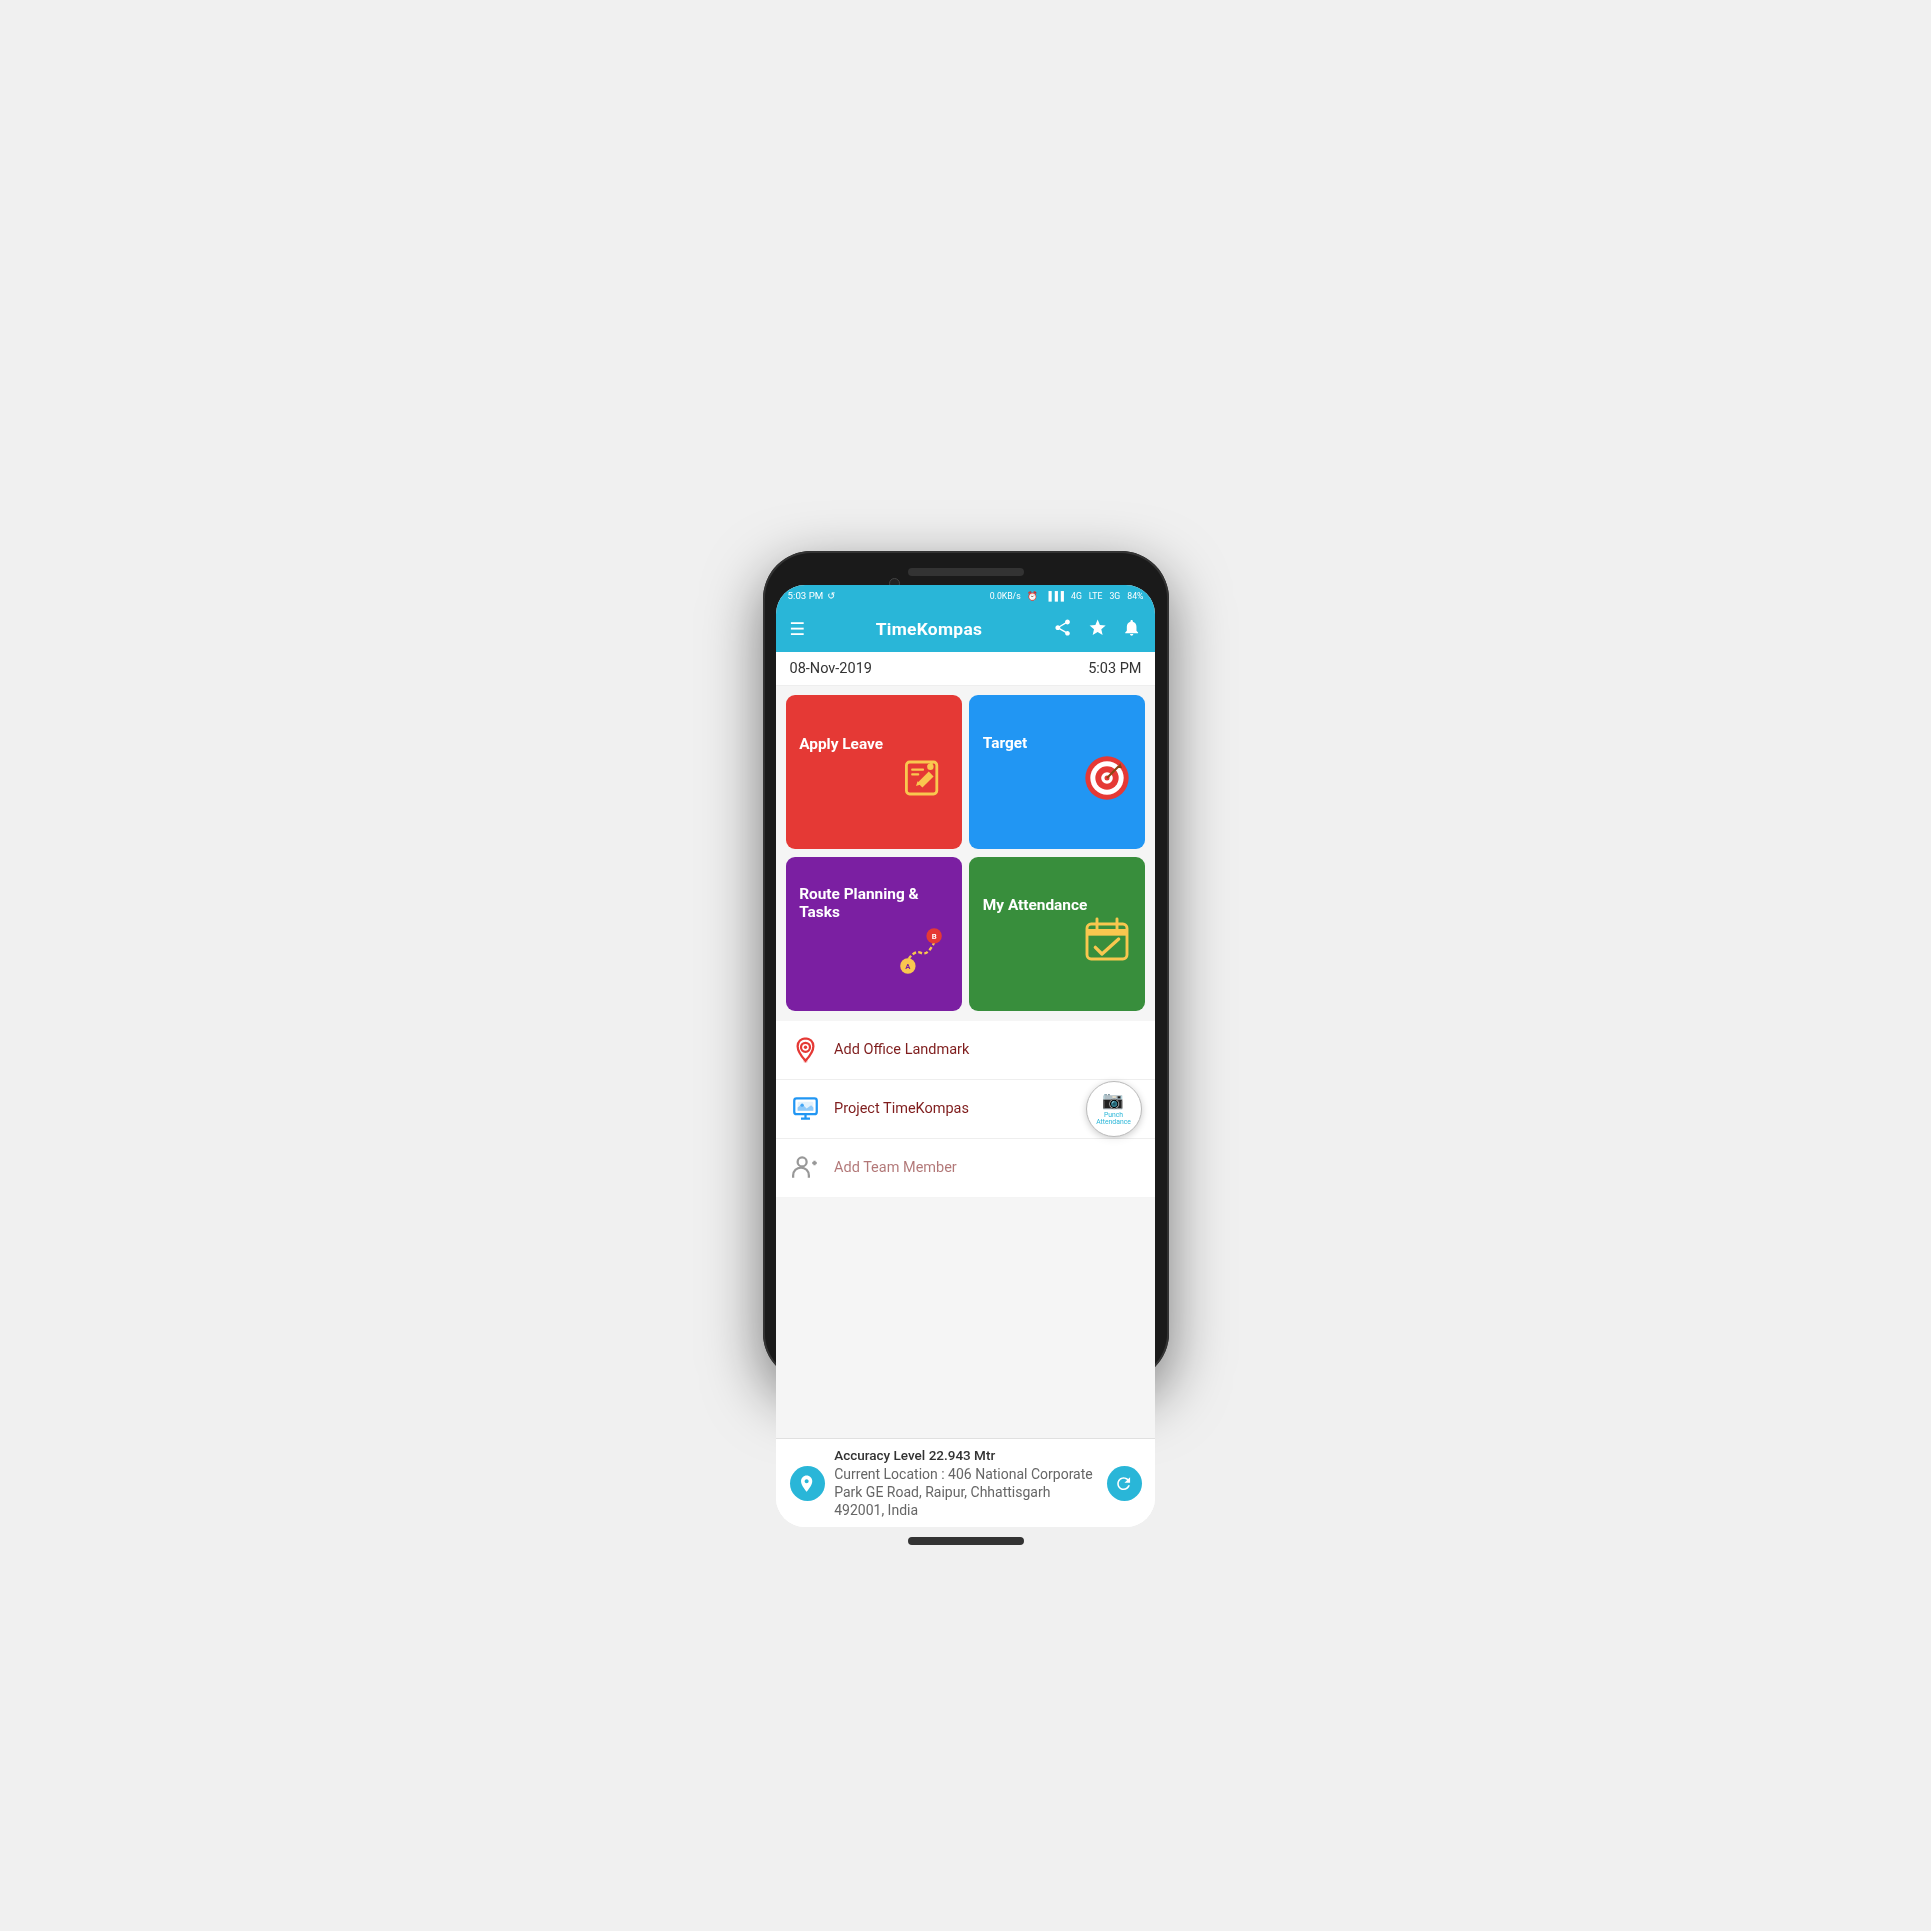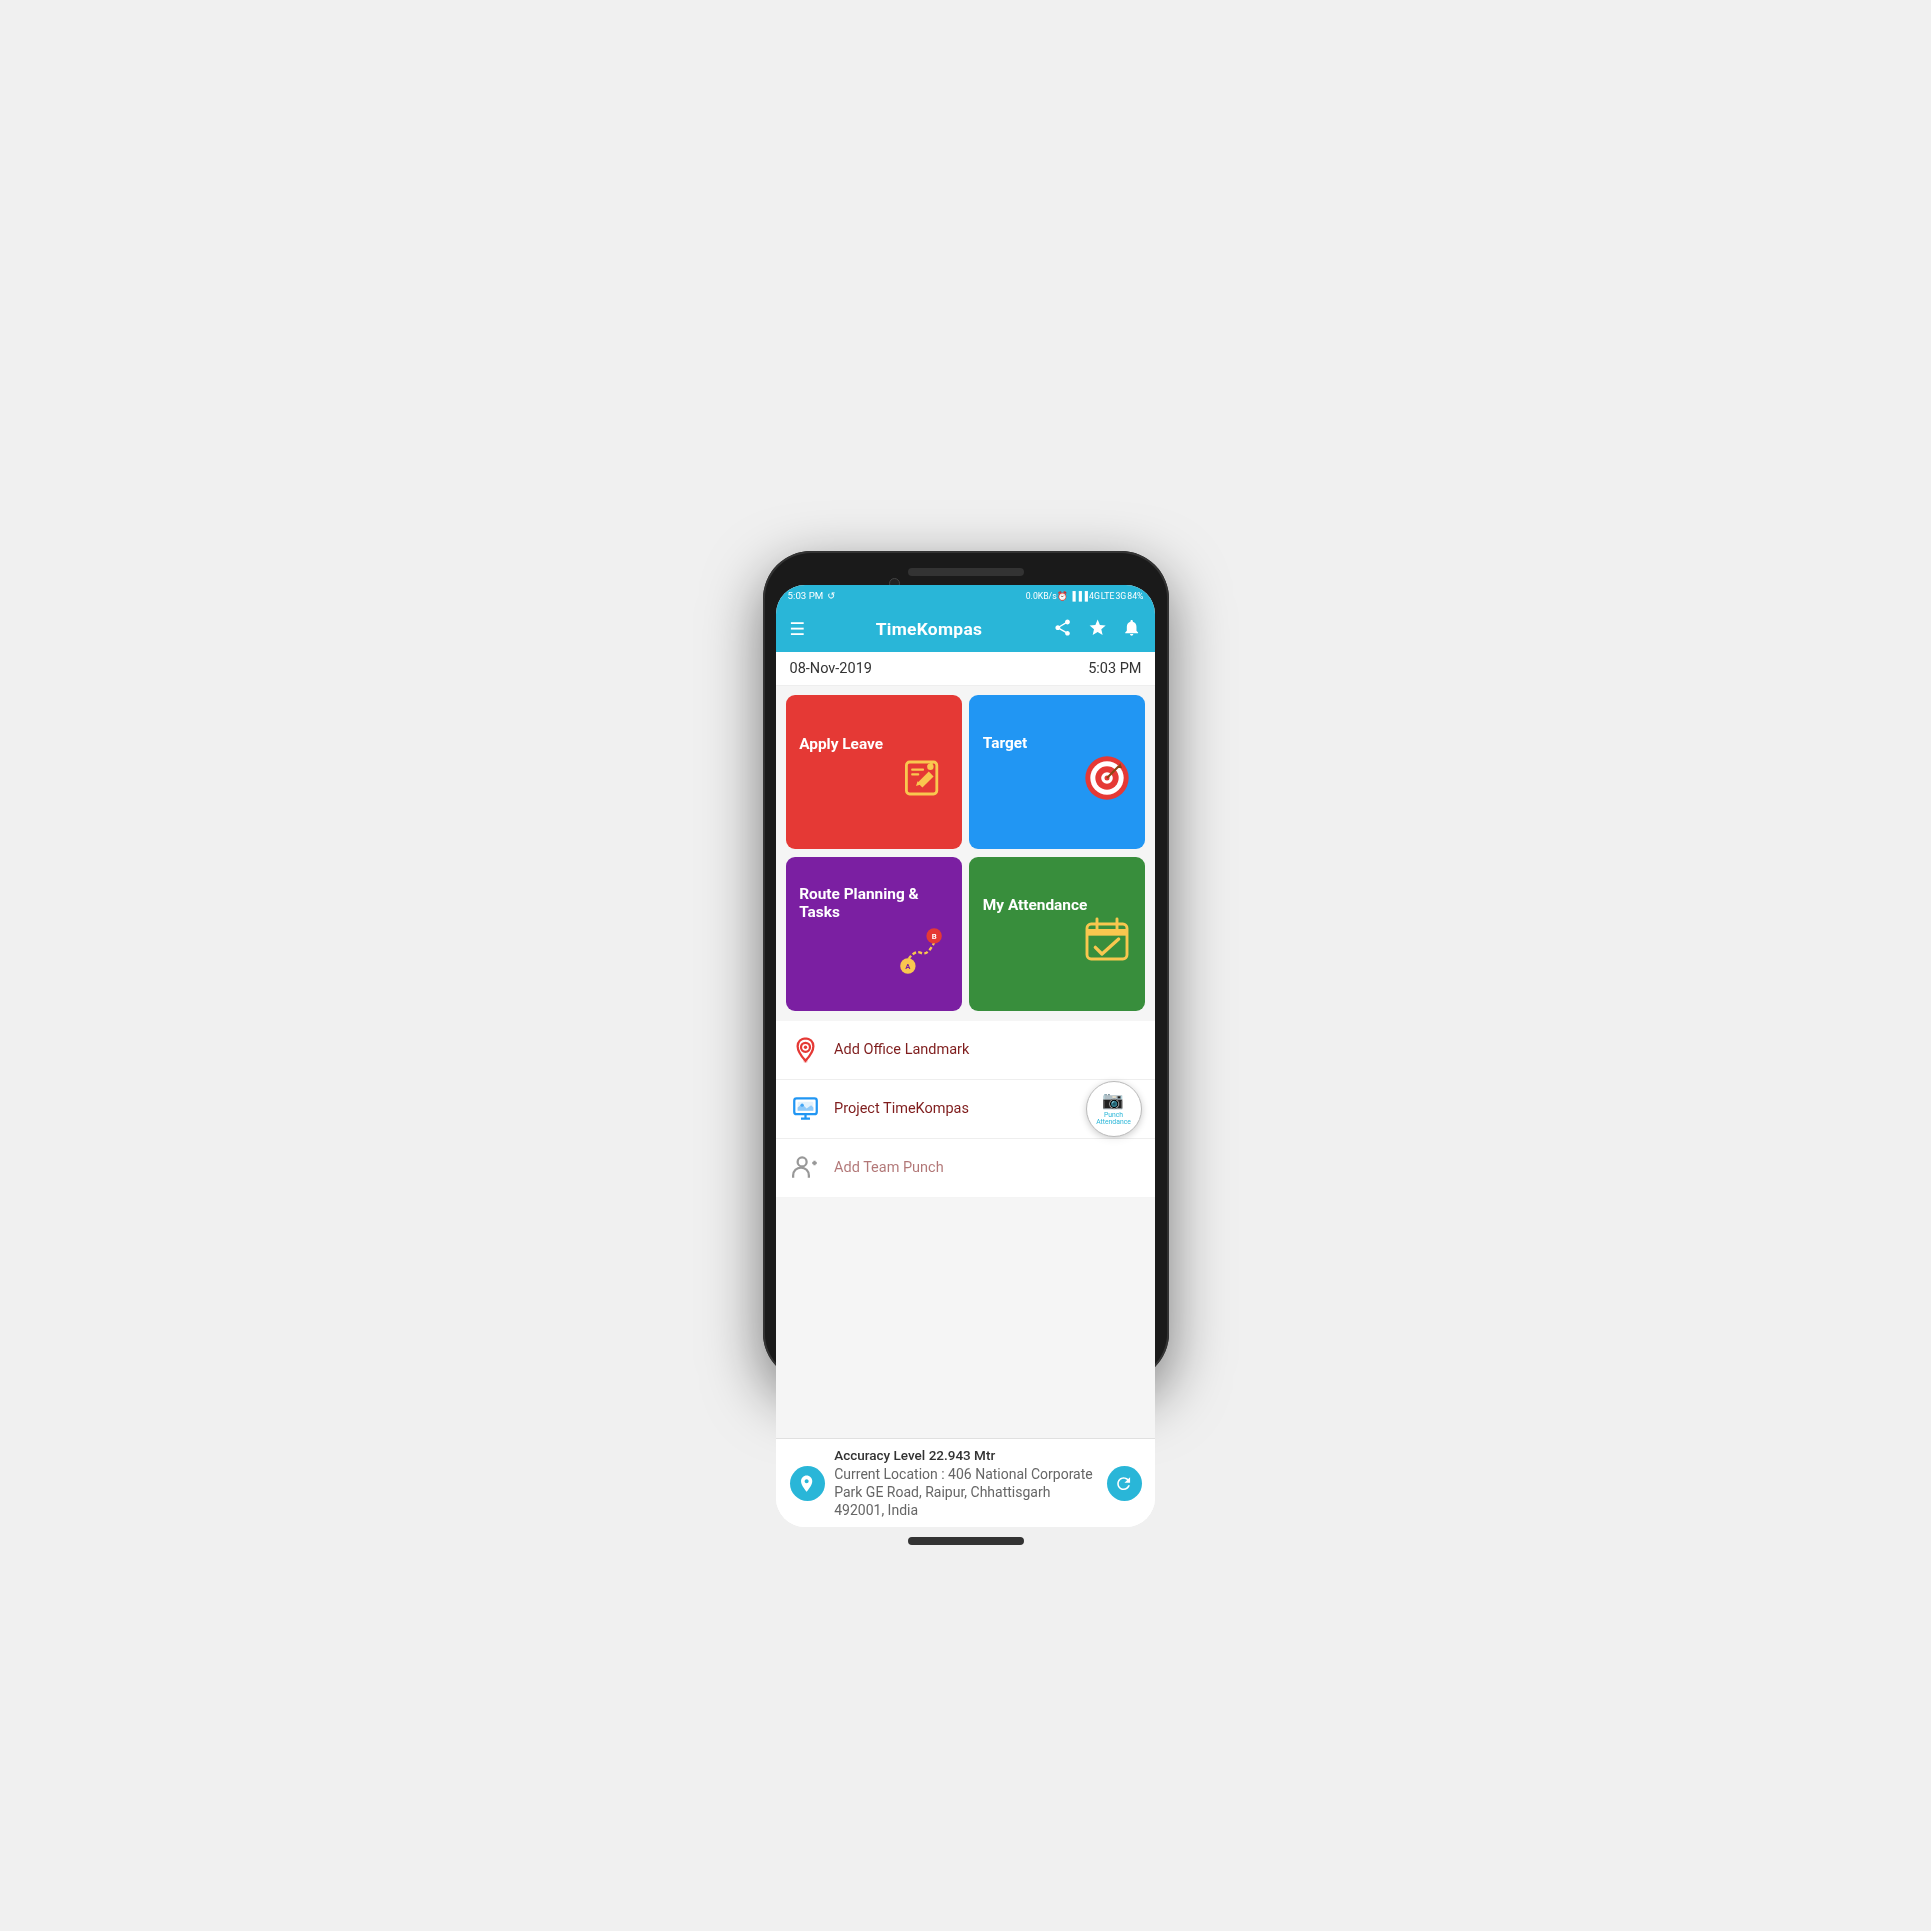--- a/index.html
+++ b/index.html
@@ -58,21 +58,21 @@
       color: #fff;
       font-size: 9.7px;
       padding: 3.9px 11.6px;
       display: flex;
       justify-content: space-between;
       align-items: center;
       min-height: 21px;
     }
 
     .status-left { display: flex; align-items: center; gap: 3.9px; }
-    .status-right { display: flex; align-items: center; gap: 1px; font-size: 8.7px; justify-content: flex-end; }
+    .status-right { display: flex; align-items: center; gap: 7px; font-size: 8.7px; justify-content: flex-end; }
 
     .app-bar {
       background: #29b6d8;
       color: #fff;
       display: flex;
       align-items: center;
       padding: 9.7px 13.5px;
       justify-content: space-between;
       min-height: 46px;
     }
@@ -421,21 +421,21 @@
 
         <div class="list-item add-team-partial">
           <div class="list-item-icon">
             <svg width="27" height="27" viewBox="0 0 24 24">
               <circle cx="9" cy="7" r="4" fill="none" stroke="#555" stroke-width="2"></circle>
               <path d="M1 21v-2a7 7 0 0 1 14 0v2" fill="none" stroke="#555" stroke-width="2"></path>
               <line x1="18" y1="8" x2="22" y2="8" stroke="#555" stroke-width="2"></line>
               <line x1="20" y1="6" x2="20" y2="10" stroke="#555" stroke-width="2"></line>
             </svg>
           </div>
-          <span class="list-item-text">Add Team Punch</span>
+          <span class="list-item-text">Add Team Member</span>
         </div>
 
       </div>
     </div>
 
     <div class="bottom-bar">
       <div class="location-icon-wrapper">
         <svg width="19.3" height="19.3" viewBox="0 0 24 24" fill="white">
           <path d="M12 2C8.13 2 5 5.13 5 9c0 5.25 7 13 7 13s7-7.75 7-13c0-3.87-3.13-7-7-7zm0 9.5c-1.38 0-2.5-1.12-2.5-2.5s1.12-2.5 2.5-2.5 2.5 1.12 2.5 2.5-1.12 2.5-2.5 2.5z"></path>
         </svg>

